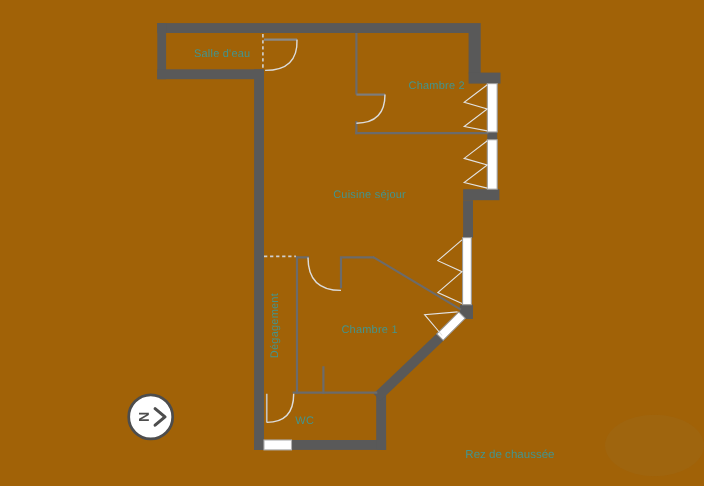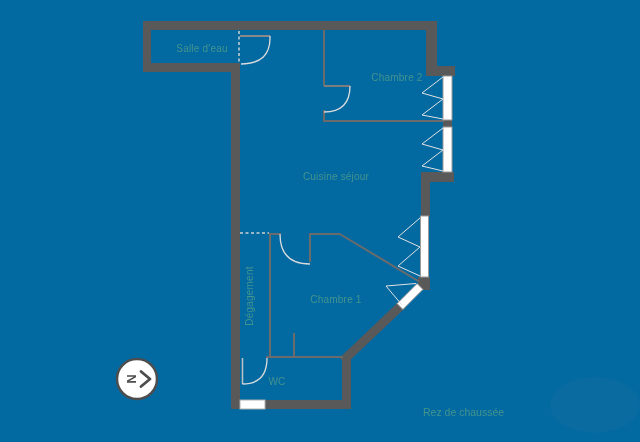--- a/index.html
+++ b/index.html
@@ -5,21 +5,21 @@
   html, body {
     margin: 0;
     padding: 0;
     background: #ffffff;
     font-family: "Liberation Sans", sans-serif;
   }
   .stage {
     position: relative;
     width: 640px;
     height: 442px;
-    background: #0369a1;
+    background: #a16207;
     overflow: hidden;
   }
   svg { display: block; }
   .room-label {
     fill: #43948d;
     font-size: 10px;
     font-family: "Liberation Sans", sans-serif;
     letter-spacing: 0.2px;
   }
   .floor-label {

